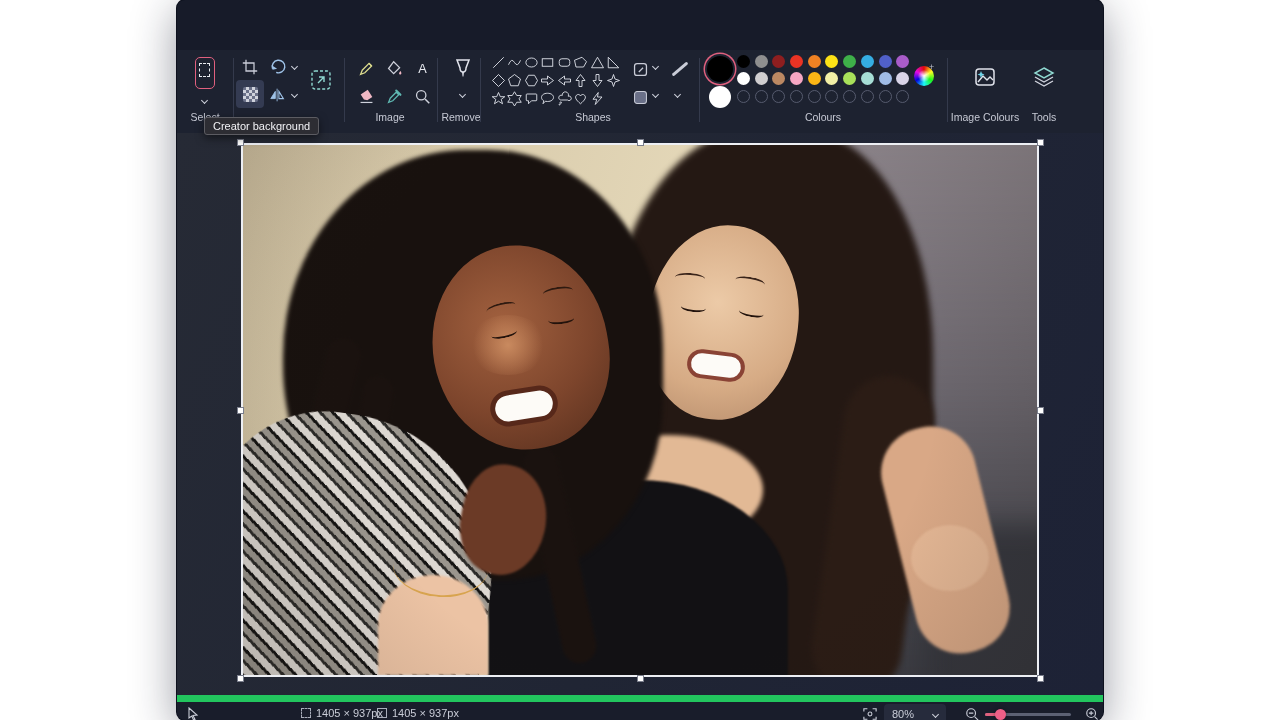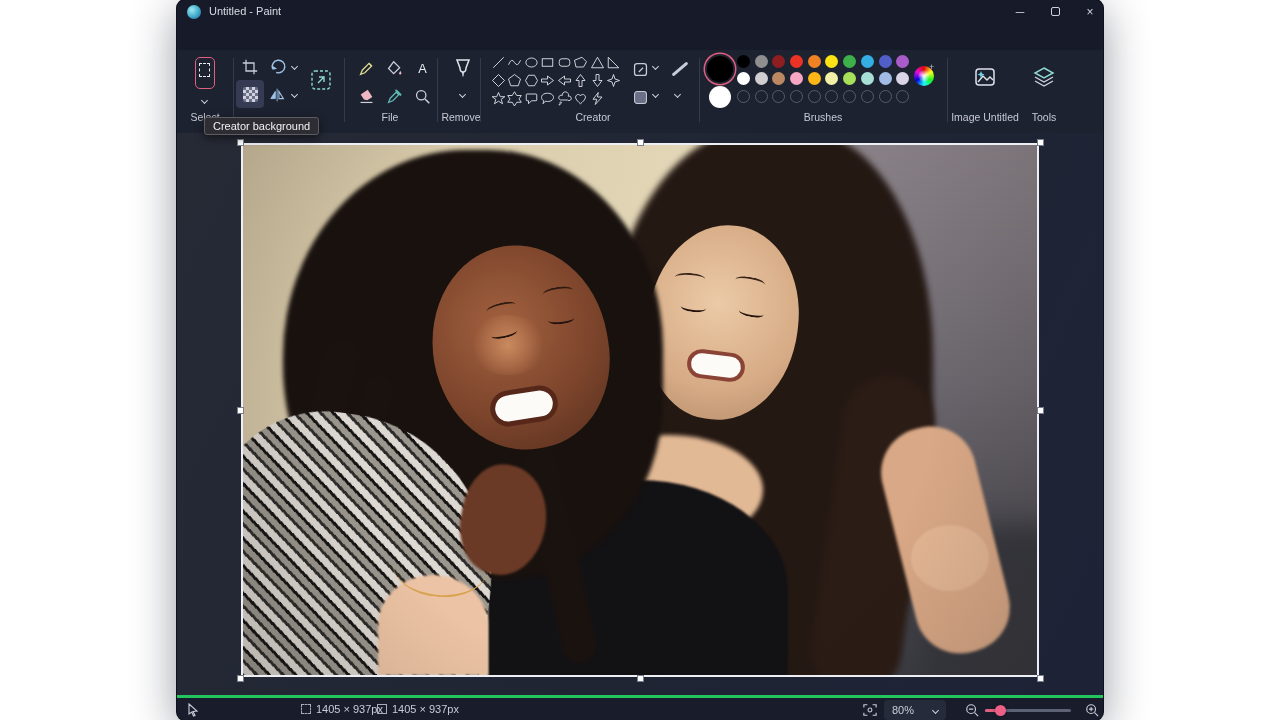--- a/index.html
+++ b/index.html
@@ -150,21 +150,21 @@
             border-radius:45% 50% 0 0; filter:blur(1px); }
   #w2-arm { left:655px; top:280px; width:95px; height:230px; background:#d9a886;
             border-radius:45px; transform:rotate(-14deg); filter:blur(1.5px); }
   #w2-fist { left:668px; top:380px; width:78px; height:66px; background:#e3b694;
              border-radius:50%; filter:blur(1px); }
   #vignette { left:0; top:0; width:794px; height:530px;
               background:radial-gradient(circle at 50% 45%, rgba(0,0,0,0) 60%, rgba(30,25,20,.18) 100%); }
 
   
   #statusbar { position:absolute; left:0; top:695px; width:100%; height:25px; background:#191d2b;
-               border-top:3px solid #22c55e; font-size:11px; color:#c9ccd7; }
+               border-top:7px solid #22c55e; font-size:11px; color:#c9ccd7; }
   .sb-item { position:absolute; top:5px; display:flex; align-items:center; gap:5px; }
   #sb-cursor { left:10px; }
   #sb-sel { left:124px; } #sb-img { left:200px; }
   .sb-sq-dash { width:10px; height:10px; border:1.2px dashed #a9adbb; }
   .sb-sq { width:10px; height:10px; border:1.2px solid #a9adbb; }
   #sb-fit { left:686px; }
   #zoom-box { position:absolute; left:707px; top:2px; width:62px; height:20px; background:#262b3c;
               border-radius:4px; display:flex; align-items:center; justify-content:space-between;
               padding:0 8px; }
   #sb-zoomout { left:788px; } #sb-zoomin { left:908px; }
@@ -173,29 +173,20 @@
   #zoom-fill { position:absolute; left:0; top:0; width:14px; height:3px; background:var(--accent); border-radius:2px; }
   #zoom-handle { position:absolute; left:10px; top:-4px; width:11px; height:11px; border-radius:50%;
                  background:#ee5f88; box-shadow:0 0 4px rgba(0,0,0,.4); }
 </style>
 </head>
 <body>
 
 <div id="stage">
   <div id="win">
 
-    <div id="titlebar">
-      <div id="app-icon"></div>
-      <div id="title-text">Untitled - Paint</div>
-      <div class="winbtn" id="btn-min">─</div>
-      <div class="winbtn" id="btn-max">
-          <span class="maxbox"></span>
-        </div>
-      <div class="winbtn" id="btn-close">×</div>
-    </div>
 
 
     <div id="toolbar">
 
       <div id="select-btn">
         <div id="select-glyph">
             <div class="dash"></div>
           </div>
         <span class="chev chev-abs"></span>
       </div>
@@ -262,21 +253,21 @@
               <path d="M12 3 L17 8" stroke="#5fb8b2" stroke-width="2.4" stroke-linecap="round"></path>
             </svg>
           </div>
           <div class="tb-ico" style="left: 234px; top: 35px;">
             <svg class="ico" width="17" height="17" viewBox="0 0 20 20">
               <circle cx="8.5" cy="8.5" r="5.5" fill="none" stroke="#cfd2dc" stroke-width="1.5"></circle>
               <path d="M13 13 L18 18" stroke="#cfd2dc" stroke-width="1.8"></path>
             </svg>
           </div>
         </div>
-      <div class="tb-label" style="left:213px;">File</div>
+      <div class="tb-label" style="left:213px;">Image</div>
       <div class="sep" style="left:260px;"></div>
 
       <div class="tb-ico" style="left:275px; top:8px;">
         <svg class="ico" width="20" height="22" viewBox="0 0 20 22">
             <path d="M4 2 H16 L13 10 C13 13 11.5 14 10 14 C8.5 14 7 13 7 10 Z" fill="none" stroke="#e2e4ec" stroke-width="1.5"></path>
             <path d="M9 14 L9.5 18 C9.7 19 10.3 19 10.5 18 L11 14" fill="#e2e4ec"></path>
           </svg>
       </div>
       <span class="chev chev-abs" style="left:283px; top:42px;"></span>
       <div class="tb-label" style="left:284px;">Remove</div>
@@ -413,21 +404,21 @@
             <rect x="3" y="3" width="14" height="14" rx="3" fill="#6a7088" stroke="#c9ccd7" stroke-width="1.2"></rect>
           </svg>
       </div>
       <span class="chev chev-abs" style="left:476px; top:42px;"></span>
       <div class="tb-ico" style="left:492px; top:8px;">
         <svg class="ico" width="18" height="18" viewBox="0 0 20 20">
             <path d="M3 16 L17 4" stroke="#c9ccd7" stroke-width="3.4" stroke-linecap="round"></path>
           </svg>
       </div>
       <span class="chev chev-abs" style="left:498px; top:42px;"></span>
-      <div class="tb-label" style="left:416px;">Creator</div>
+      <div class="tb-label" style="left:416px;">Shapes</div>
       <div class="sep" style="left:522px;"></div>
 
       <div class="bigswatch" id="color1" style="background: rgb(0, 0, 0);"></div>
       <div class="bigswatch" id="color2" style="background: rgb(255, 255, 255);"></div>
       <div id="palette">
           <div class="swatch" style="background: rgb(0, 0, 0);"></div>
           <div class="swatch" style="background: rgb(143, 143, 143);"></div>
           <div class="swatch" style="background: rgb(142, 30, 31);"></div>
           <div class="swatch" style="background: rgb(234, 51, 36);"></div>
           <div class="swatch" style="background: rgb(240, 130, 35);"></div>
@@ -452,31 +443,31 @@
           <div class="swatch empty"></div>
           <div class="swatch empty"></div>
           <div class="swatch empty"></div>
           <div class="swatch empty"></div>
           <div class="swatch empty"></div>
           <div class="swatch empty"></div>
           <div class="swatch empty"></div>
         </div>
       <div id="colorwheel"></div>
       <div id="wheel-plus">+</div>
-      <div class="tb-label" style="left:646px;">Brushes</div>
+      <div class="tb-label" style="left:646px;">Colours</div>
       <div class="sep" style="left:770px;"></div>
 
       <div class="big-btn-ico" id="imagecreator-ico">
         <svg class="ico" width="24" height="24" viewBox="0 0 24 24">
             <rect x="3" y="4" width="18" height="16" rx="3" fill="none" stroke="#dfe2ea" stroke-width="1.5"></rect>
             <path d="M5 17 L10 11 L14 15 L17 12 L20 15" fill="none" stroke="#dfe2ea" stroke-width="1.4"></path>
             <path d="M8 6 L9 8.5 L11.5 9.5 L9 10.5 L8 13 L7 10.5 L4.5 9.5 L7 8.5 Z" fill="#6fd4e8"></path>
           </svg>
       </div>
-      <div class="tb-label" style="left:808px;">Image Untitled</div>
+      <div class="tb-label" style="left:808px;">Image Colours</div>
       <div class="big-btn-ico" id="layers-ico">
         <svg class="ico" width="24" height="24" viewBox="0 0 24 24">
             <path d="M12 3 L21 8 L12 13 L3 8 Z" fill="none" stroke="#8fd8d0" stroke-width="1.5"></path>
             <path d="M3 12 L12 17 L21 12" fill="none" stroke="#cfd2dc" stroke-width="1.4"></path>
             <path d="M3 16 L12 21 L21 16" fill="none" stroke="#cfd2dc" stroke-width="1.4"></path>
           </svg>
       </div>
       <div class="tb-label" style="left:867px;">Tools</div>
     </div>
 

